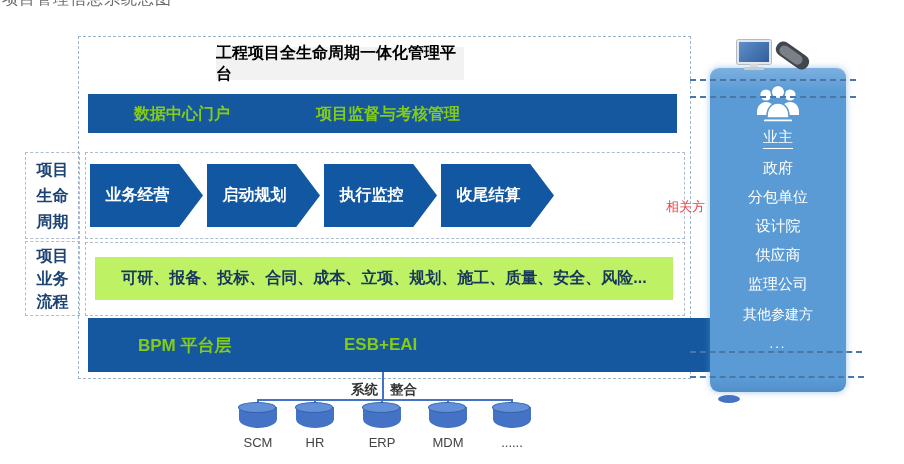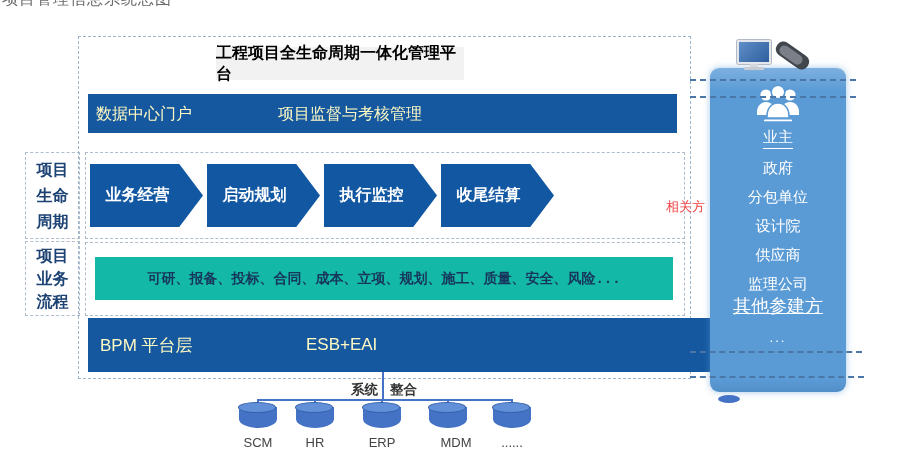--- a/index.html
+++ b/index.html
@@ -12,21 +12,21 @@
   .main-box{position:absolute;left:78px;top:36px;width:611px;height:341px;border:1px dashed #9db6cc;}
 
   
   .title-box{position:absolute;left:216px;top:47px;width:248px;height:33px;background:#f2f2f2;
              display:flex;align-items:center;justify-content:center;font-size:16px;font-weight:bold;color:#000000;}
 
   
   .blue-bar{position:absolute;background:#15589f;}
   .bar1{left:88px;top:94px;width:589px;height:39px;}
   .bar2{left:88px;top:318px;width:589px;height:54px;padding-left:40px;}
-  .bar-label{position:absolute;color:#fef9c3;font-weight:normal;font-size:16px;top:50%;transform:translateY(-50%);white-space:nowrap;}
+  .bar-label{position:absolute;color:#84cc16;font-weight:bold;font-size:16px;top:50%;transform:translateY(-50%);white-space:nowrap;margin-left:38px;}
   .bar1 .l1{left:8px;}
   .bar1 .l2{left:190px;}
   .bar2 .l1{left:12px;font-size:17px;}
   .bar2 .l2{left:218px;font-size:17px;}
 
   
   .sub-box{position:absolute;border:1px dashed #aebccb;}
   .row-lifecycle{left:85px;top:152px;width:598px;height:85px;}
   .row-process{left:85px;top:242px;width:598px;height:72px;}
 
@@ -38,40 +38,40 @@
 
   
   .chevron{position:absolute;top:164px;width:113px;height:63px;background:#1257a2;color:#fff;font-weight:bold;
            font-size:16px;display:flex;align-items:center;justify-content:center;padding-right:18px;box-sizing:border-box;
            clip-path:polygon(0 0,79% 0,100% 50%,79% 100%,0 100%);white-space:nowrap;}
   .c1{left:90px;}.c2{left:207px;}.c3{left:324px;}.c4{left:441px;}.c5{left:558px;}
 
   .stakeholder-note{position:absolute;left:666px;top:198px;font-size:13px;color:#ef4444;}
 
   
-  .process-strip{position:absolute;left:95px;top:257px;width:578px;height:43px;background:#14b8a6;
-                 display:flex;align-items:center;justify-content:center;font-size:14px;font-weight:bold;color:#17365c;white-space:nowrap;font-family:Liberation Mono, monospace;}
+  .process-strip{position:absolute;left:95px;top:257px;width:578px;height:43px;background:#bef264;
+                 display:flex;align-items:center;justify-content:center;font-size:16px;font-weight:bold;color:#17365c;white-space:nowrap;}
 
   
   .vline{position:absolute;background:#4472c4;width:2px;}
   .hline{position:absolute;background:#4472c4;height:2px;}
   .sys-word{position:absolute;top:381px;font-size:13.5px;color:#333;font-weight:bold;}
   .cyl{position:absolute;top:407px;width:38px;height:21px;background:#4472c4;border-radius:0 0 19px 19px/0 0 9px 9px;}
   .cyl::before{content:'';position:absolute;top:-5px;left:-1px;width:38px;height:11px;background:#6290d8;
                border:1px solid #3562ae;border-radius:50%;box-sizing:border-box;}
   .sys-name{position:absolute;top:435px;font-size:13px;color:#444;transform:translateX(-50%);white-space:nowrap;}
 
   
   .panel{position:absolute;left:710px;top:68px;width:136px;height:324px;border-radius:9px;
          background:linear-gradient(180deg,#7db0e0 0%,#5b9bd5 7%,#5b9bd5 96%,#528fc9 100%);
          box-shadow:0 0 7px rgba(91,155,213,.55);display:flex;flex-direction:column;align-items:center;}
   .panel .icon-wrap{margin-top:13px;height:44px;display:flex;align-items:center;justify-content:center;}
   .panel-item{color:#fff;font-size:15px;text-align:right;margin-top:10px;white-space:nowrap;}
   .panel-item.first{margin-top:3px;border-bottom:1px solid #fff;padding-bottom:1px;}
-  .panel-item.small{font-size:18px;margin-top:0;text-decoration:underline;}
+  .panel-item.small{font-size:14px;margin-top:12px;}
   .panel-item.dots{font-size:13px;margin-top:12px;letter-spacing:2px;}
 
   
   .dash-line{position:absolute;border-top:2px dashed #4a77a8;z-index:5;}
   .d1{left:690px;top:79px;width:166px;}
   .d2{left:690px;top:96px;width:166px;}
   .d3{left:690px;top:351px;width:172px;}
   .d4{left:690px;top:376px;width:174px;}
 
   
@@ -143,21 +143,21 @@
 
   <div class="cyl" style="left:239px;"></div>
   <div class="cyl" style="left:296px;"></div>
   <div class="cyl" style="left:363px;"></div>
   <div class="cyl" style="left:429px;"></div>
   <div class="cyl" style="left:493px;"></div>
 
   <span class="sys-name" style="left:258px;">SCM</span>
   <span class="sys-name" style="left:315px;">HR</span>
   <span class="sys-name" style="left:382px;">ERP</span>
-  <span class="sys-name" style="left:448px;margin-left:8px;">MDM</span>
+  <span class="sys-name" style="left:448px;">MDM</span>
   <span class="sys-name" style="left:512px;">......</span>
 
   <div class="panel">
     <div class="icon-wrap">
       <svg width="50" height="40" viewBox="0 0 50 40">
         <g fill="#ffffff">
           <circle cx="13" cy="12" r="5.6"></circle>
           <path d="M4 29c0-6 4-10 9-10s9 4 9 10v3H4z"></path>
           <circle cx="37" cy="12" r="5.6"></circle>
           <path d="M28 29c0-6 4-10 9-10s9 4 9 10v3H28z"></path>

